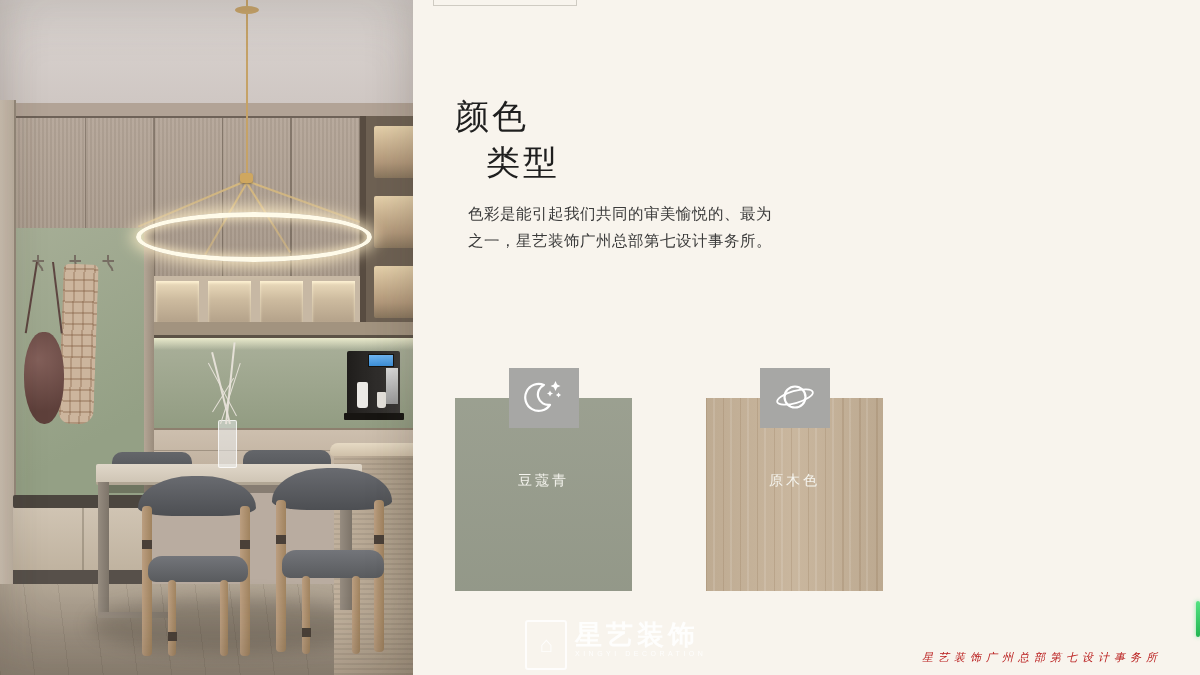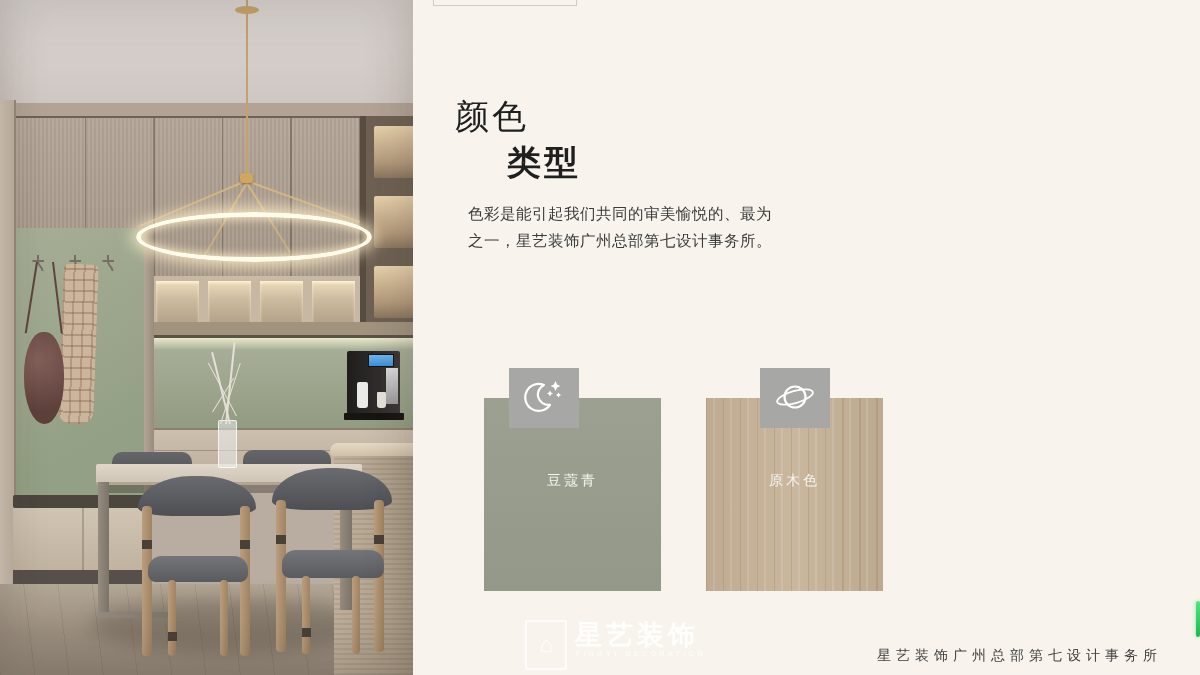--- a/index.html
+++ b/index.html
@@ -82,41 +82,41 @@
   .vase{left:218px;top:420px;width:17px;height:46px;background:rgba(238,242,244,.5);
     border:1.5px solid rgba(255,255,255,.75);border-radius:2px;}
   .twig{background:#e8e3da;transform-origin:bottom center;opacity:.95;}
   .photo-vignette{left:0;top:0;width:413px;height:675px;
     box-shadow:inset 0 -30px 50px rgba(60,50,40,.18),inset 0 25px 40px rgba(90,80,75,.12);}
 
   
   .panel{left:413px;top:0;width:787px;height:675px;background:#f8f4ed;}
   .top-rule{left:20px;top:0;width:142px;height:5px;border:1px solid #cfcbc2;border-top:none;}
   .title{left:42px;top:94px;font-size:34px;letter-spacing:3px;color:#1f1f1f;line-height:46px;}
-  .title .l2{margin-left:52px;font-weight:bold;}
+  .title .l2{margin-left:31px;}
   .para{left:42px;top:200px;width:330px;font-size:15.5px;line-height:27px;color:#3b3b3b;letter-spacing:.5px;}
   .para span{display:block;text-align:center;}
   .swatch-group{top:368px;width:177px;height:223px;}
   .icon-box{position:absolute;left:54px;top:0;width:70px;height:60px;display:flex;align-items:center;justify-content:center;z-index:2;}
   .swatch{position:absolute;left:0;top:30px;width:177px;height:193px;z-index:1;}
   .swatch .label{position:absolute;left:0;top:74px;width:100%;text-align:center;
     font-size:14px;letter-spacing:3px;color:#f5f4ee;}
   .swatch.wood{background-image:
       repeating-linear-gradient(90deg,rgba(134,104,72,.20) 0 1.5px,transparent 1.5px 7px,rgba(255,255,255,.12) 7px 9px,transparent 9px 17px),
       linear-gradient(90deg,rgba(0,0,0,.04),rgba(255,255,255,.06) 50%,rgba(0,0,0,.05));}
   .swatch.cream{background-image:radial-gradient(circle at 30% 35%,rgba(255,255,255,.10),transparent 55%),
       radial-gradient(circle at 75% 70%,rgba(0,0,0,.05),transparent 50%);}
-  .swatch.green-flat{background-image:linear-gradient(180deg,rgba(255,255,255,.03),rgba(0,0,0,.03));margin-left:29px;}
+  .swatch.green-flat{background-image:linear-gradient(180deg,rgba(255,255,255,.03),rgba(0,0,0,.03));}
   .watermark{left:112px;top:620px;display:flex;align-items:flex-start;color:rgba(255,255,255,.85);}
   .wm-logo{width:38px;height:46px;border:2px solid rgba(255,255,255,.8);border-radius:3px;
     display:flex;align-items:center;justify-content:center;font-size:22px;}
   .wm-txt{margin-left:8px;}
   .wm-name{font-size:27px;font-weight:bold;letter-spacing:4px;line-height:30px;}
   .wm-sub{font-size:7px;letter-spacing:3.5px;font-family:"Liberation Sans",sans-serif;}
-  .footer{right:38px;bottom:10px;font-size:14px;letter-spacing:5px;color:#404040;}
+  .footer{right:38px;bottom:10px;font-size:11px;letter-spacing:5px;color:#b91c1c;font-style:italic;}
   .green-bar{left:783px;top:601px;width:4px;height:36px;border-radius:2px;
     background:linear-gradient(180deg,#55e383,#22b551);box-shadow:0 0 4px rgba(60,220,120,.6);}
 </style>
 </head>
 <body>
 
 <div class="stage">
 
   <div class="abs photo">
     <div class="abs ceiling"></div>

